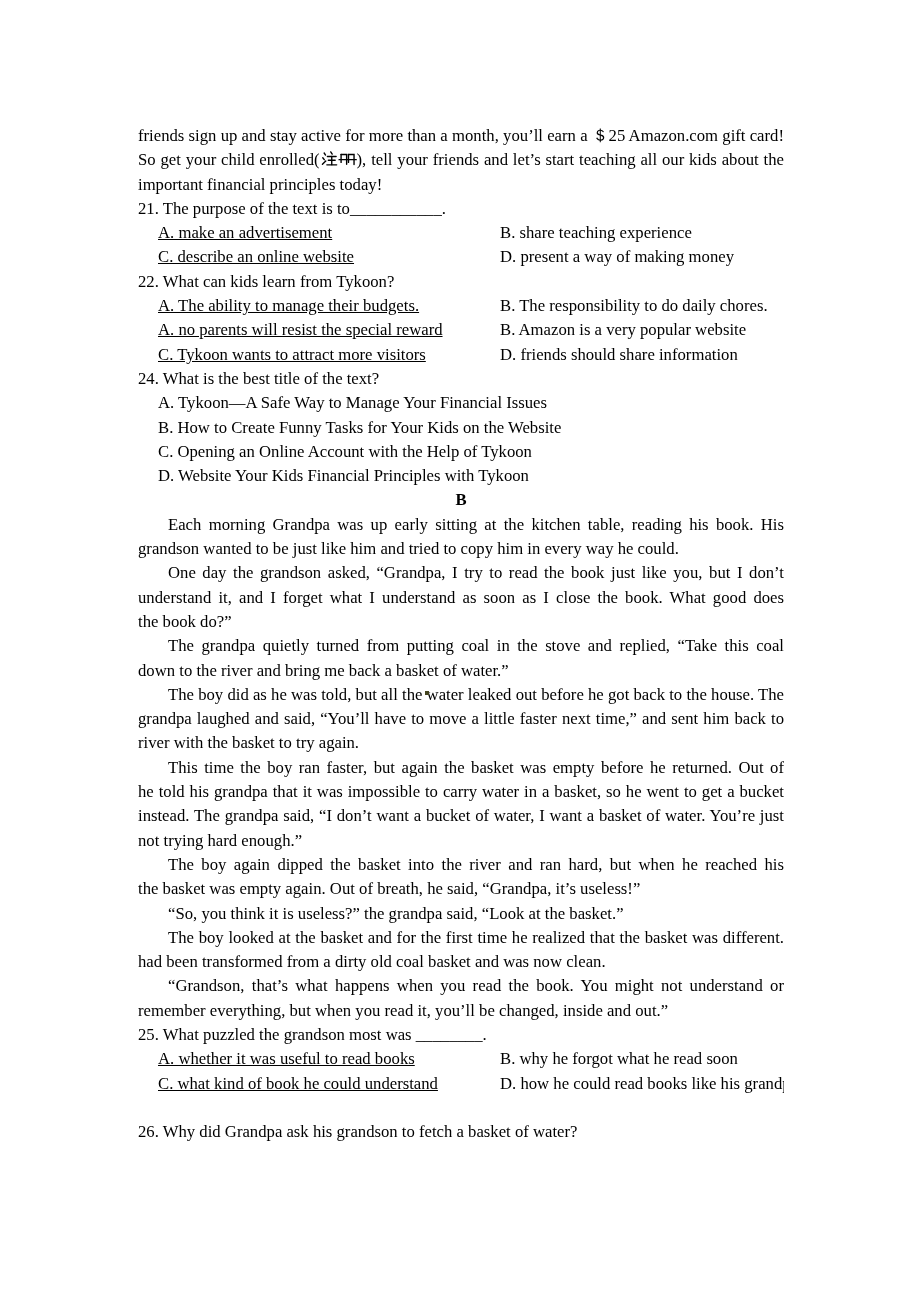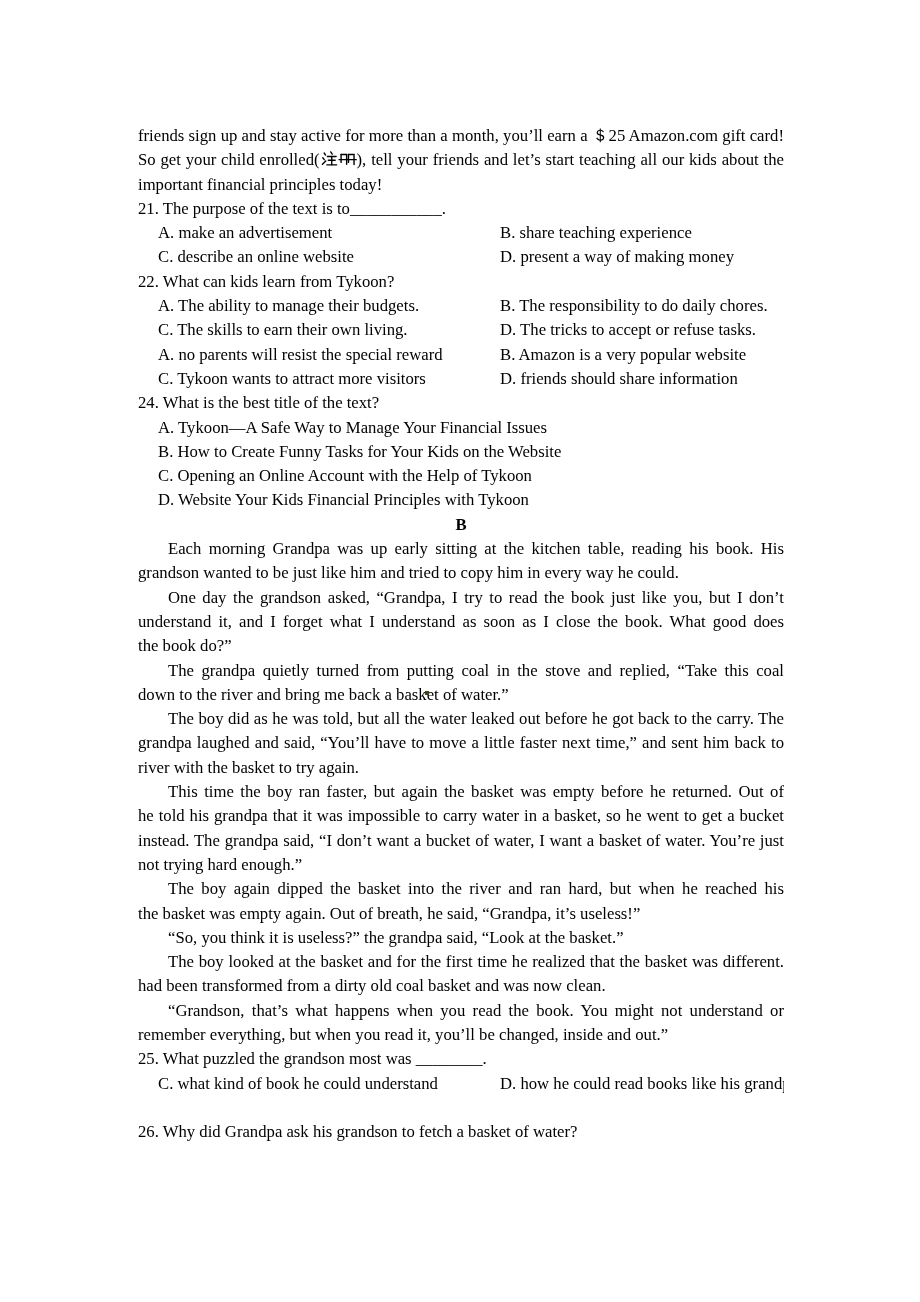--- a/index.html
+++ b/index.html
@@ -6,21 +6,21 @@
   html,body { margin:0; padding:0; background:#ffffff; }
   .page {
     position:relative; width:920px; height:1302px; background:#ffffff;
     font-family:"Liberation Serif", "DejaVu Serif", serif;
     font-size:16.7px; color:#000000; overflow:hidden;margin-top:12px;
   }
   .col { position:absolute; left:138px; top:112px; width:646px; }
   .ln { height:24.3px; line-height:24.3px; overflow:hidden; white-space:nowrap; }
   .j  { white-space:normal; text-align:justify; text-align-last:justify; }
   .ind { text-indent:30px; }
-  .opts { position:relative; padding-left:20px; }
+  .opts { position:relative; padding-left:20px;text-decoration:underline; }
   .optR { position:absolute; left:362px; top:0; }
   .opt1 { padding-left:20px; }
   .sec { text-align:center; font-weight:bold; white-space:normal; }
   .blank { }
   .cjk { display:inline-block; vertical-align:-3px; }
   .cjk path { fill:none; stroke:#000; stroke-width:1.5; stroke-linecap:round; }
   .speck { position:absolute; left:425px; top:679px; width:4px; height:4px; background:#44441f; }
 </style>
 </head>
 <body>
@@ -54,24 +54,20 @@
     <div class="ln opts">
       <span>C. describe an online website</span>
       <span class="optR">D. present a way of making money</span>
     </div>
 
     <div class="ln">22. What can kids learn from Tykoon?</div>
     <div class="ln opts">
       <span>A. The ability to manage their budgets.</span>
       <span class="optR">B. The responsibility to do daily chores.</span>
     </div>
-    <div class="ln opts">
-      <span>C. The skills to earn their own living.</span>
-      <span class="optR">D. The tricks to accept or refuse tasks.</span>
-    </div>
 
     <div class="ln opts">
       <span>A. no parents will resist the special reward</span>
       <span class="optR">B. Amazon is a very popular website</span>
     </div>
     <div class="ln opts">
       <span>C. Tykoon wants to attract more visitors</span>
       <span class="optR">D. friends should share information</span>
     </div>
 
@@ -86,21 +82,21 @@
     <div class="ln j ind">Each morning Grandpa was up early sitting at the kitchen table, reading his book. His</div>
     <div class="ln">grandson wanted to be just like him and tried to copy him in every way he could.</div>
 
     <div class="ln j ind">One day the grandson asked, “Grandpa, I try to read the book just like you, but I don’t</div>
     <div class="ln j">understand it, and I forget what I understand as soon as I close the book. What good does reading</div>
     <div class="ln">the book do?”</div>
 
     <div class="ln j ind">The grandpa quietly turned from putting coal in the stove and replied, “Take this coal basket</div>
     <div class="ln">down to the river and bring me back a basket of water.”</div>
 
-    <div class="ln j ind">The boy did as he was told, but all the water leaked out before he got back to the carry. The</div>
+    <div class="ln j ind">The boy did as he was told, but all the water leaked out before he got back to the house. The</div>
     <div class="ln j">grandpa laughed and said, “You’ll have to move a little faster next time,” and sent him back to the</div>
     <div class="ln">river with the basket to try again.</div>
 
     <div class="ln j ind">This time the boy ran faster, but again the basket was empty before he returned. Out of breath,</div>
     <div class="ln j">he told his grandpa that it was impossible to carry water in a basket, so he went to get a bucket</div>
     <div class="ln j">instead. The grandpa said, “I don’t want a bucket of water, I want a basket of water. You’re just</div>
     <div class="ln">not trying hard enough.”</div>
 
     <div class="ln j ind">The boy again dipped the basket into the river and ran hard, but when he reached his grandpa</div>
     <div class="ln">the basket was empty again. Out of breath, he said, “Grandpa, it’s useless!”</div>
@@ -108,20 +104,24 @@
     <div class="ln ind">“So, you think it is useless?” the grandpa said, “Look at the basket.”</div>
 
     <div class="ln j ind">The boy looked at the basket and for the first time he realized that the basket was different. It</div>
     <div class="ln">had been transformed from a dirty old coal basket and was now clean.</div>
 
     <div class="ln j ind">“Grandson, that’s what happens when you read the book. You might not understand or</div>
     <div class="ln">remember everything, but when you read it, you’ll be changed, inside and out.”</div>
 
     <div class="ln">25. What puzzled the grandson most was ________.</div>
     <div class="ln opts">
+      <span>A. whether it was useful to read books</span>
+      <span class="optR">B. why he forgot what he read soon</span>
+    </div>
+    <div class="ln opts">
       <span>C. what kind of book he could understand</span>
       <span class="optR">D. how he could read books like his grandpa</span>
     </div>
 
     <div class="ln blank"></div>
 
     <div class="ln">26. Why did Grandpa ask his grandson to fetch a basket of water?</div>
 
   </div>
 

